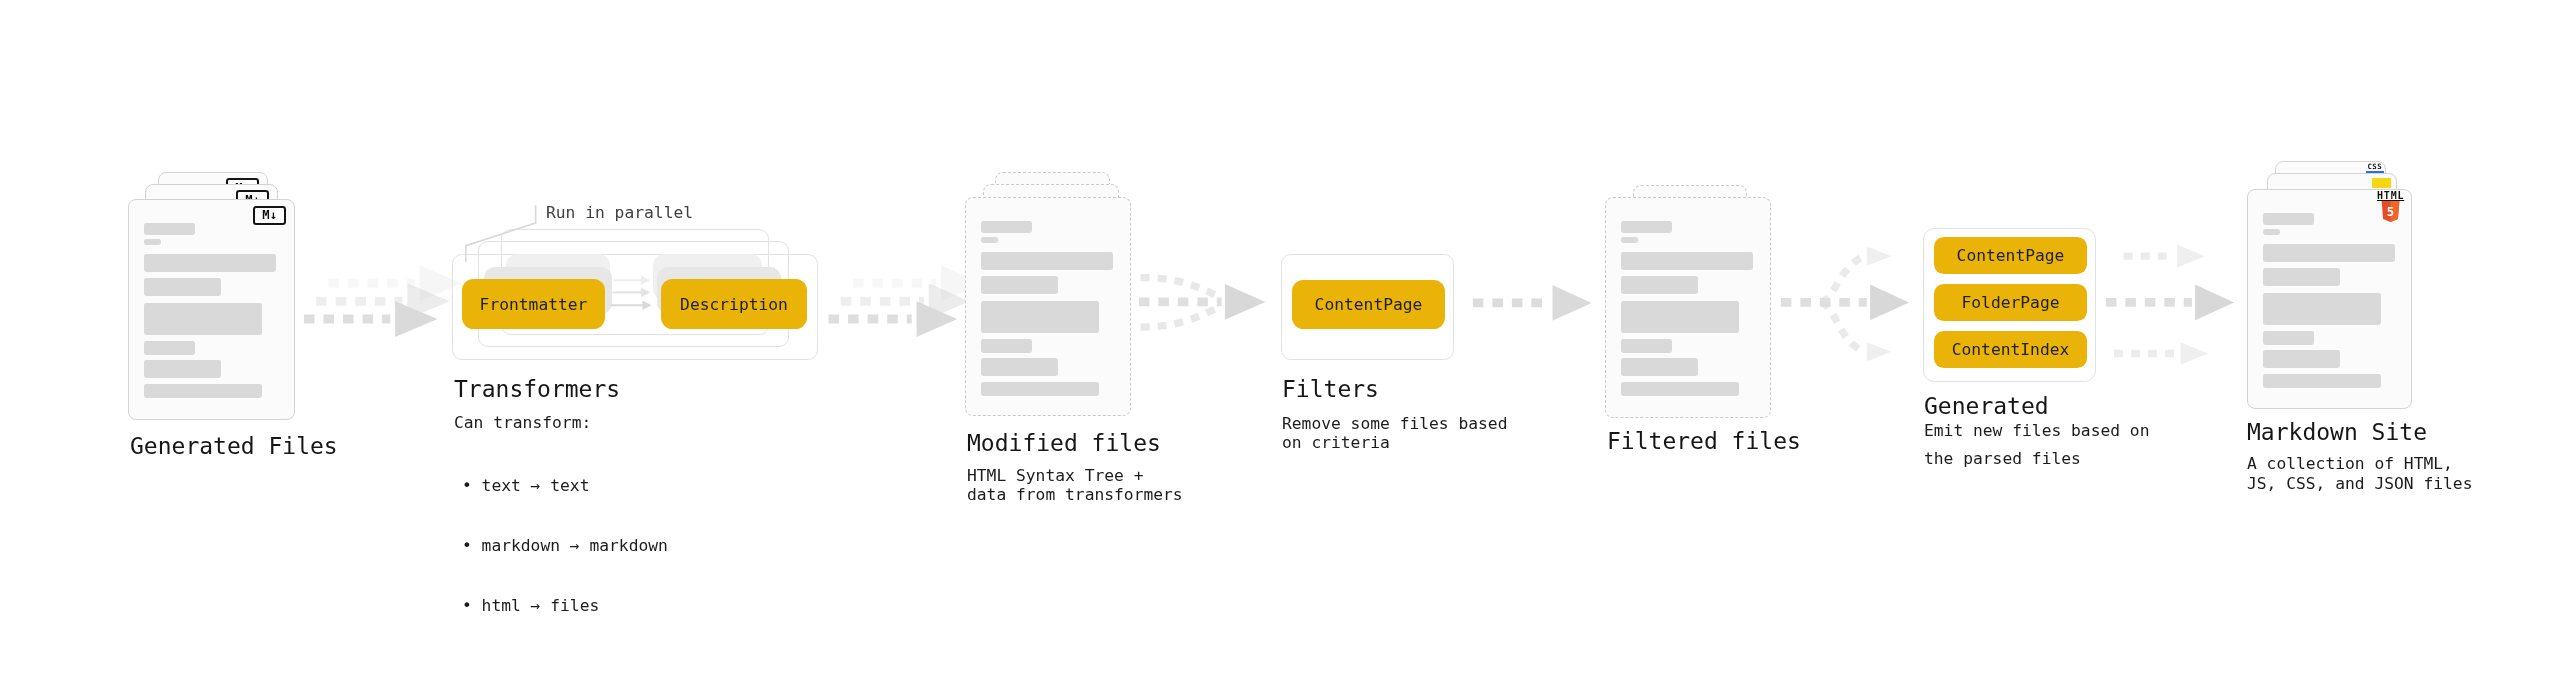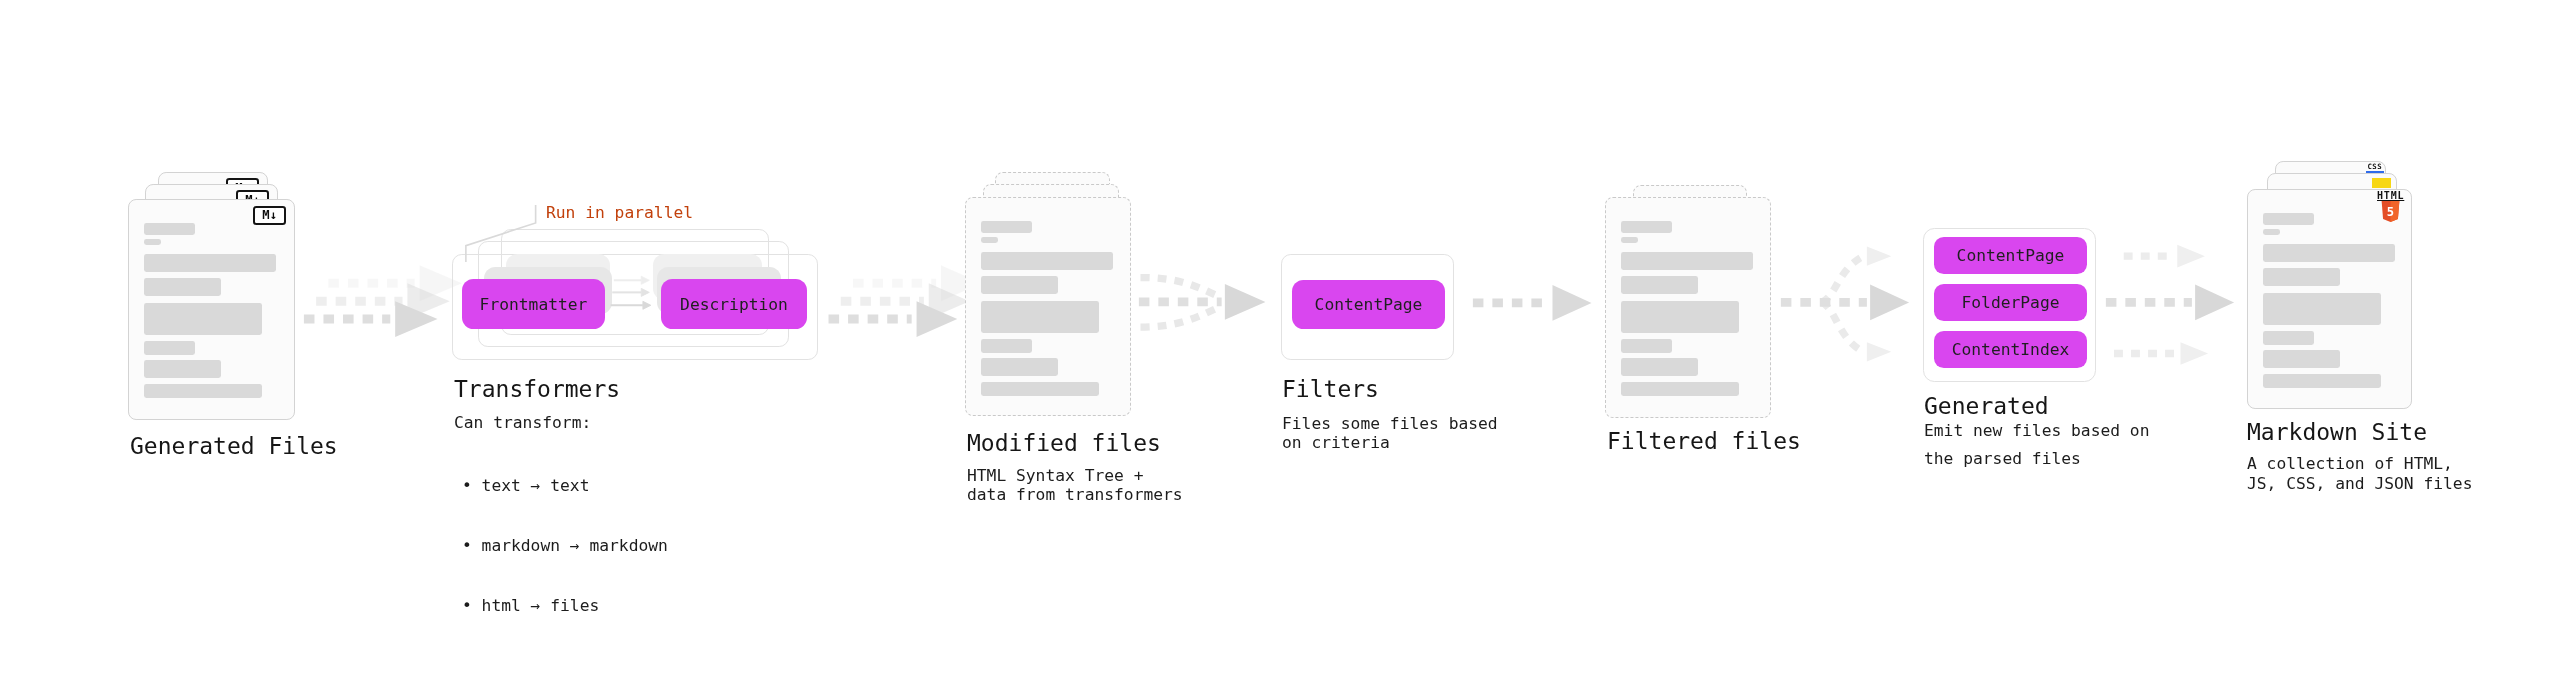--- a/index.html
+++ b/index.html
@@ -3,27 +3,27 @@
 <meta charset="utf-8">
 <style>
   html,body{margin:0;padding:0;background:#fff;}
   .canvas{position:relative;width:2576px;height:681px;background:#ffffff;overflow:hidden;
           font-family:"DejaVu Sans Mono","Liberation Mono",monospace;color:#1c1c1c;}
   .card{position:absolute;background:#fbfbfb;border:1.6px solid #d3d3d3;border-radius:8.1px;box-sizing:border-box;}
   .card.dashed{border:1.6px dashed #c9c9c9;}
   .skel{position:absolute;left:14.6px;right:13px;top:0;bottom:0;overflow:hidden;}
   .bar{background:#d9d9d9;border-radius:2.4px;}
   .outline{position:absolute;border:1.6px solid #e2e2e2;border-radius:9.8px;box-sizing:border-box;background:transparent;}
-  .gbox{position:absolute;background:#d946ef;border-radius:11.4px;display:flex;align-items:center;justify-content:center;
+  .gbox{position:absolute;background:#eab308;border-radius:11.4px;display:flex;align-items:center;justify-content:center;
         font-size:16.3px;color:#1f1f1f;white-space:pre;}
   .ghost{position:absolute;border-radius:11.4px;}
   .g1{background:#e7e7e7;} .g2{background:#f0f0f0;}
   .heading{position:absolute;font-size:23px;font-weight:500;color:#161616;white-space:pre;line-height:28px;}
   .bodytext{position:absolute;font-size:16.3px;line-height:19.5px;color:#1c1c1c;white-space:pre;}
-  .annotation{position:absolute;font-size:16.3px;color:#c2410c;white-space:pre;}
+  .annotation{position:absolute;font-size:16.3px;color:#404040;white-space:pre;}
   .brow{height:21px;display:flex;align-items:center;gap:9.8px;white-space:pre;}
   .md-icon{position:absolute;background:#ffffff;border:2.4px solid #141414;border-radius:3.3px;box-sizing:border-box;
            display:flex;align-items:center;justify-content:center;font-weight:bold;font-size:12.2px;color:#0d0d0d;}
   .svgabs{position:absolute;}
   .css-badge{position:absolute;width:19.5px;text-align:center;}
   .css-badge .t{font-size:7.3px;font-weight:bold;color:#111;line-height:7.3px;letter-spacing:0.4px;}
   .css-badge .u{width:18px;height:3.3px;background:#2f6bea;margin:0.8px auto 0;}
   .js-badge{position:absolute;background:#f7d714;}
   .html5-logo{position:absolute;width:26px;text-align:center;}
   .html5-logo .t{font-size:10px;font-weight:bold;color:#111;line-height:7.3px;letter-spacing:0.8px;text-decoration:underline;}
@@ -152,21 +152,21 @@
     <path d="M 8,85 C 55,85 75,74 104,61" fill="none" stroke="#e8e8e8" stroke-width="9" stroke-dasharray="11 10"></path>
     <line x1="6" y1="54" x2="108" y2="54" stroke="#dfdfdf" stroke-width="11" stroke-dasharray="13 11"></line>
     <polygon points="112,32 112,76 162,54" fill="#d8d8d8"></polygon>
   </svg>
 
   <div>
     <div class="outline" style="left:1281px;top:254px;width:173px;height:106px"></div>
     <div class="gbox" style="left:1292px;top:280px;width:153px;height:49px">ContentPage</div>
   </div>
   <div class="heading" style="left:1282px;top:375px">Filters</div>
-  <div class="bodytext" style="left:1282px;top:414px">Files some files based</div>
+  <div class="bodytext" style="left:1282px;top:414px">Remove some files based</div>
   <div class="bodytext" style="left:1282px;top:433px">on criteria</div>
 
   <svg class="svgabs" style="left:1468px;top:276px" width="130" height="57" viewBox="0 0 160 70">
     <line x1="6" y1="33" x2="100" y2="33" stroke="#dcdcdc" stroke-width="11" stroke-dasharray="13 11"></line>
     <polygon points="104,11 104,55 152,33" fill="#dadada"></polygon>
   </svg>
 
   <div>
     <div class="card dashed" style="left:1633px;top:185px;width:114px;height:81px"></div>
     <div class="card dashed" style="left:1605px;top:197px;width:166px;height:221px">

